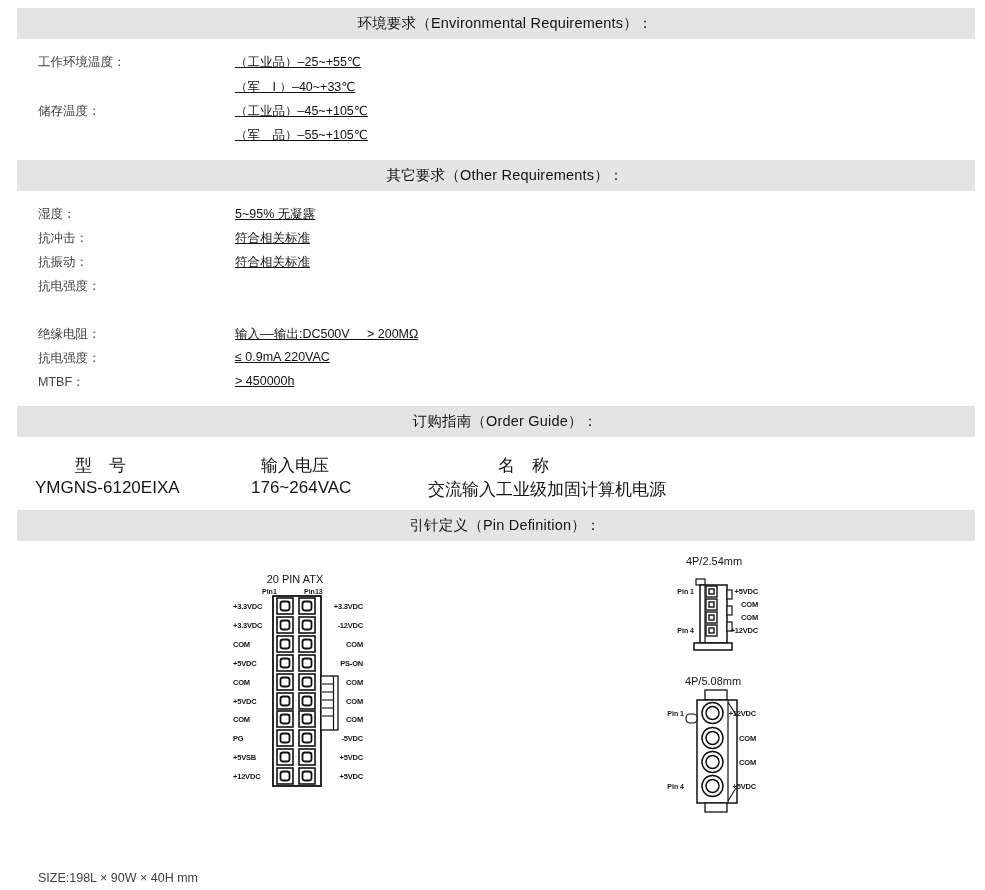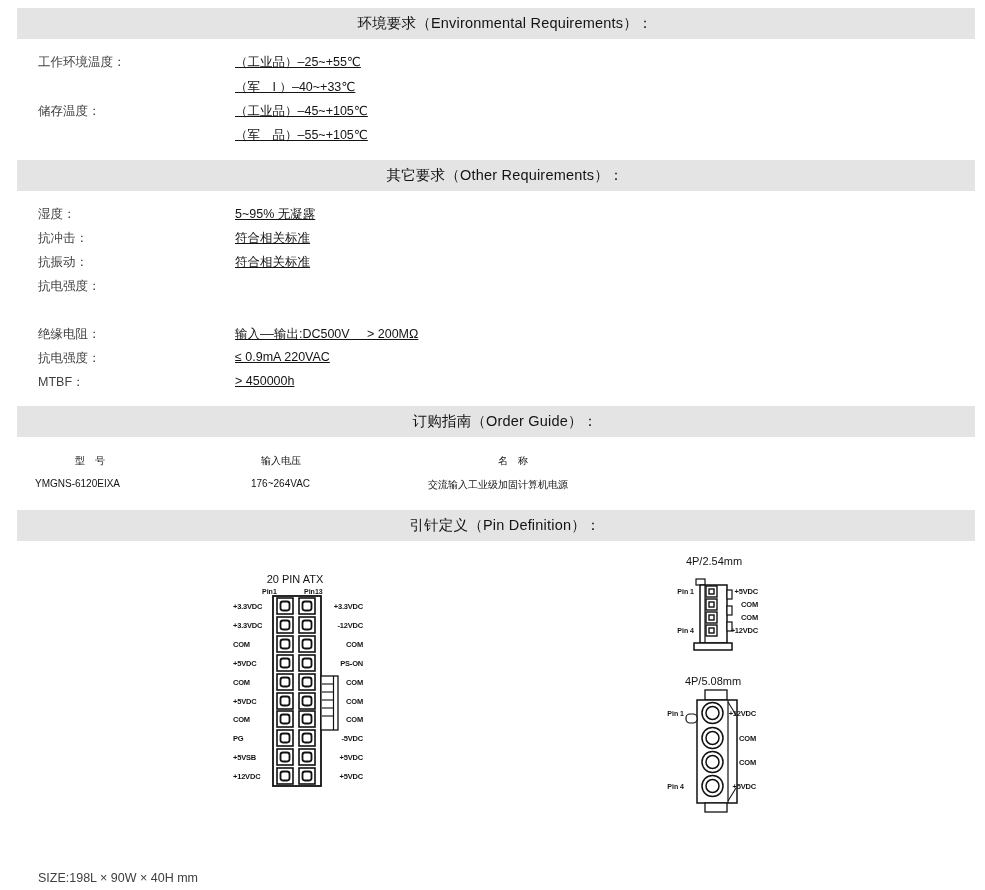--- a/index.html
+++ b/index.html
@@ -7,21 +7,21 @@
     position:relative;width:985px;height:890px;background:#fff;overflow:hidden;
     font-family:"Liberation Sans","DejaVu Sans",sans-serif;color:#111;
   }
   .bar{
     position:absolute;left:17px;width:958px;height:31px;background:#e4e4e4;
     display:flex;align-items:center;box-sizing:border-box;padding-left:18px;justify-content:center;
   }
   .bar span{font-size:14.5px;color:#141414;white-space:pre;letter-spacing:.2px;}
   .lab{position:absolute;left:38px;font-size:12.5px;white-space:pre;color:#404040;}
   .val{position:absolute;left:235px;font-size:12.5px;white-space:pre;color:#141414;text-decoration:underline;}
-  .og{position:absolute;font-size:10px;white-space:pre;color:#141414;}
+  .og{position:absolute;font-size:17px;white-space:pre;color:#141414;}
   .fig{position:absolute;}
   .ct{font-family:"Liberation Sans","DejaVu Sans",sans-serif;font-size:11px;fill:#141414;}
   .pl{font-family:"Liberation Sans","DejaVu Sans",sans-serif;font-size:7px;font-weight:bold;fill:#141414;}
   .sl{font-family:"Liberation Sans","DejaVu Sans",sans-serif;font-size:7.5px;font-weight:bold;fill:#141414;letter-spacing:-.2px;}
   .stroke{fill:#fff;stroke:#111;}
   .nofill{fill:none;stroke:#111;}
 </style>
 </head>
 <body>
 

